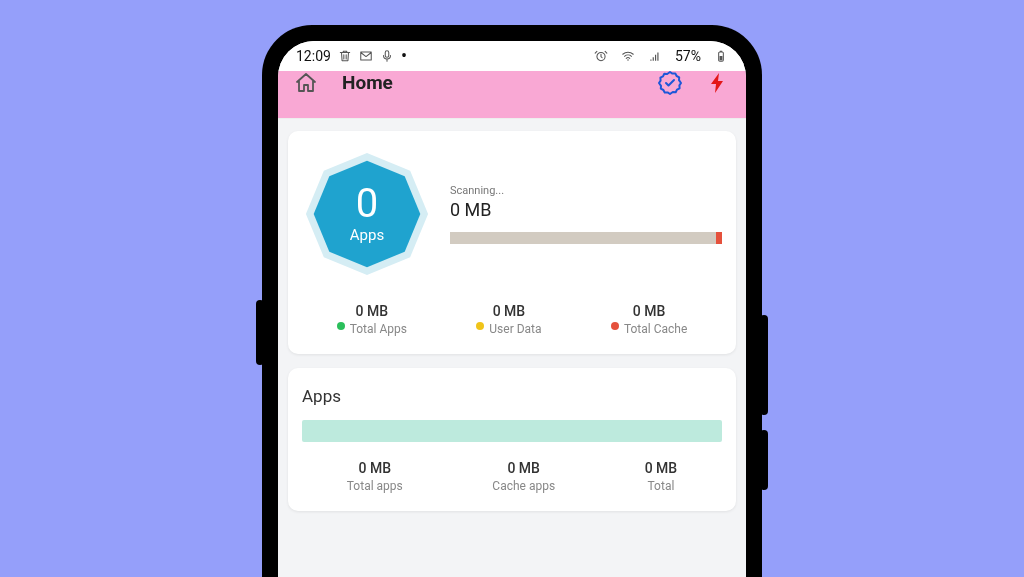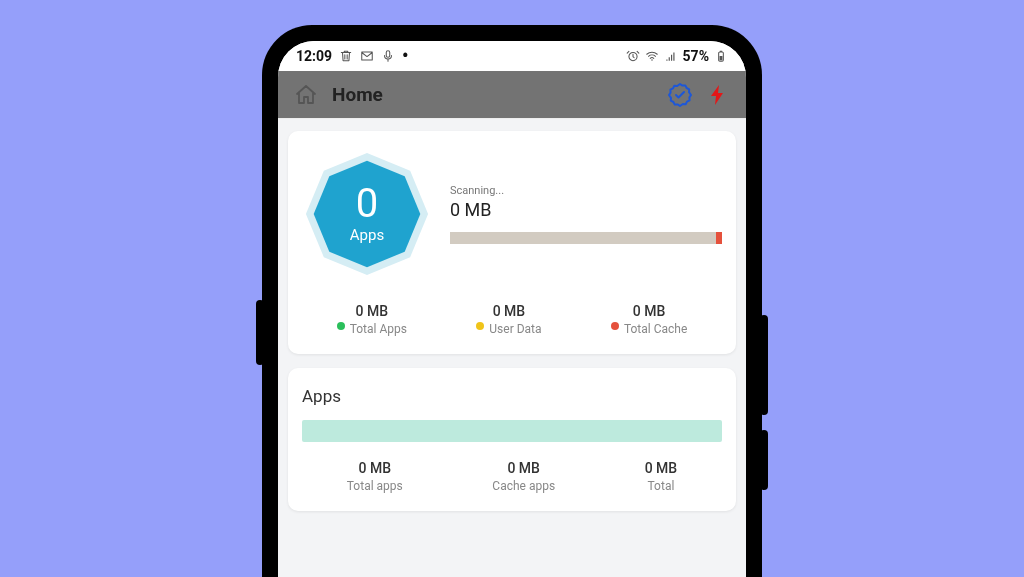--- a/index.html
+++ b/index.html
@@ -40,37 +40,37 @@
 
   
   .statusbar {
     background: #fff;
     height: 30px;
     display: flex;
     align-items: center;
     justify-content: space-between;
     padding: 10px 18px;
     font-size: 14px;
-    font-weight: 700;
+    font-weight: 400;
     color: #111;
     border-radius: 36px 36px 0 0;
   }
   .sb-left, .sb-right { display: flex; align-items: center; gap: 7px; }
-  .sb-right { gap: 5px; }
+  .sb-right { gap: 13px; }
   .sb-icon { width: 14px; height: 14px; display: inline-flex; align-items: center; justify-content: center; }
   .dot3 { font-size: 18px; line-height: 0; }
 
   
   .header {
-    background: #737373;
+    background: #f9a8d4;
     height: 48px;
     display: flex;
-    align-items: center;
+    align-items: flex-start;
     padding: 0 16px;
-    gap: 14px;
+    gap: 24px;
     border-bottom: 1px solid #eee;
   }
   .header .title { font-size: 19px; font-weight: 700; color: #222; flex: 1; }
   .hdr-icon { width: 24px; height: 24px; display: flex; align-items: center; justify-content: center; }
 
   
   .content { flex: 1; overflow: hidden; padding: 12px 10px; }
   .card {
     background: #fff;
     border-radius: 10px;

